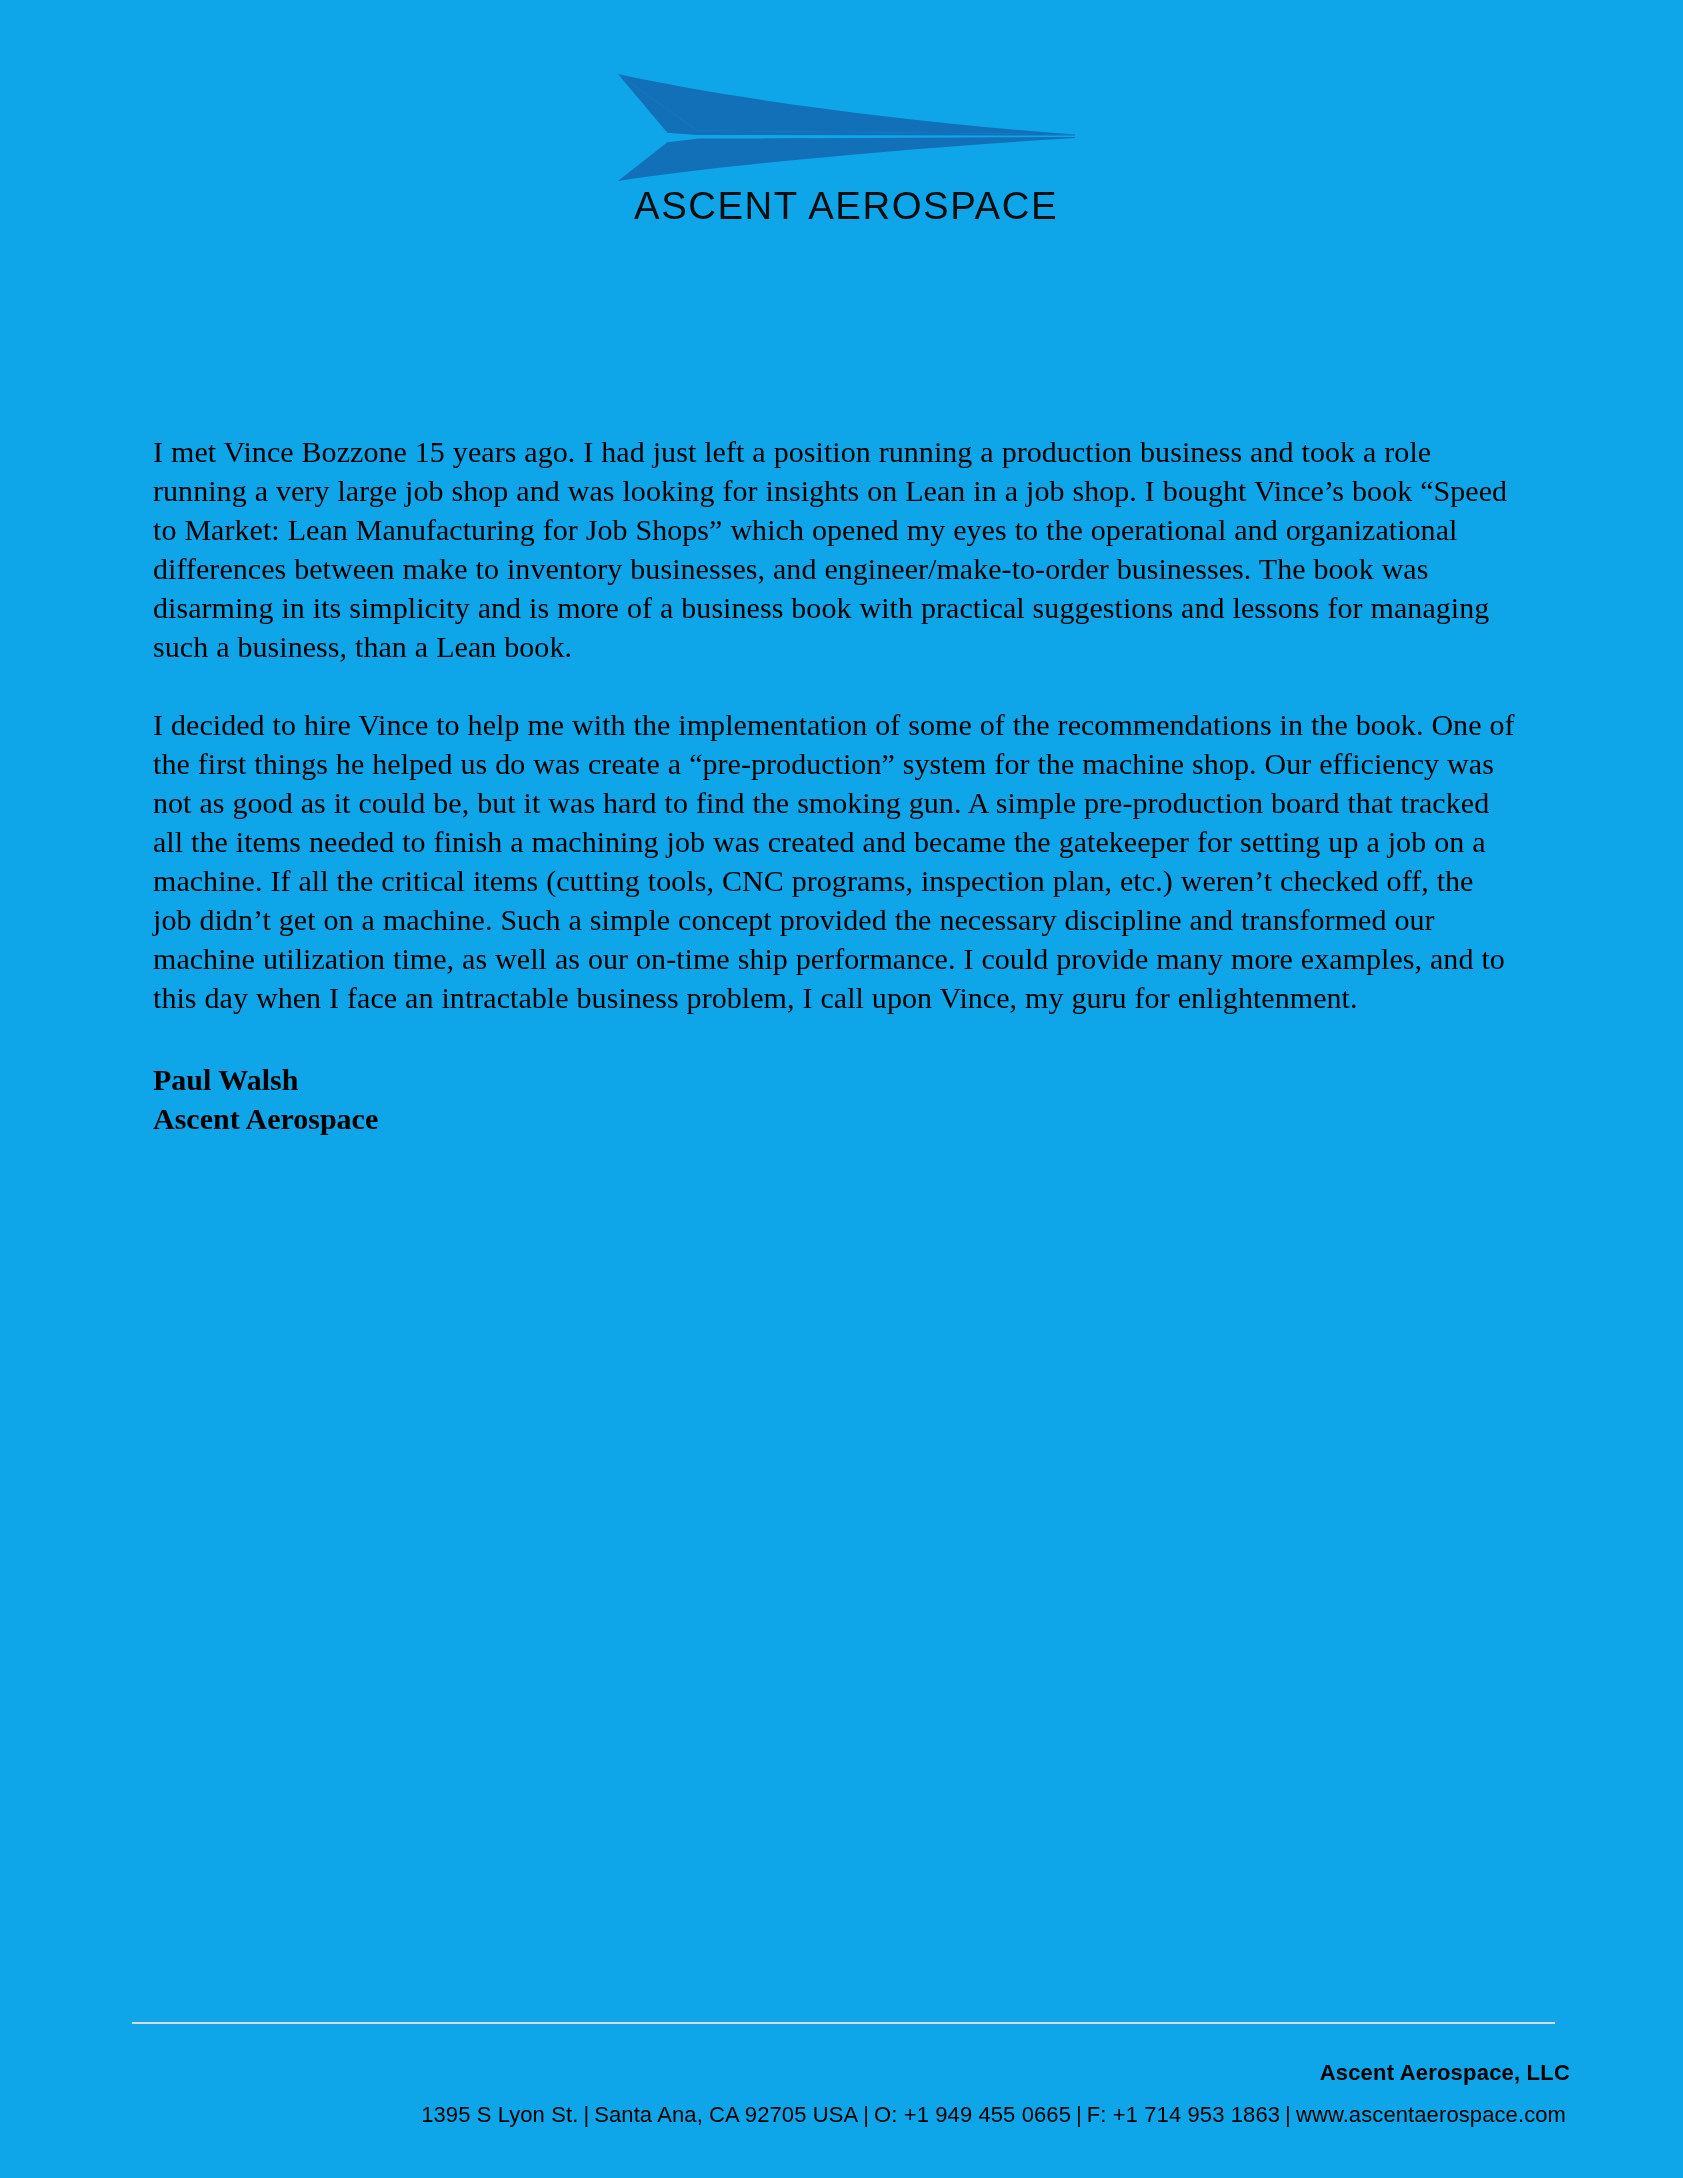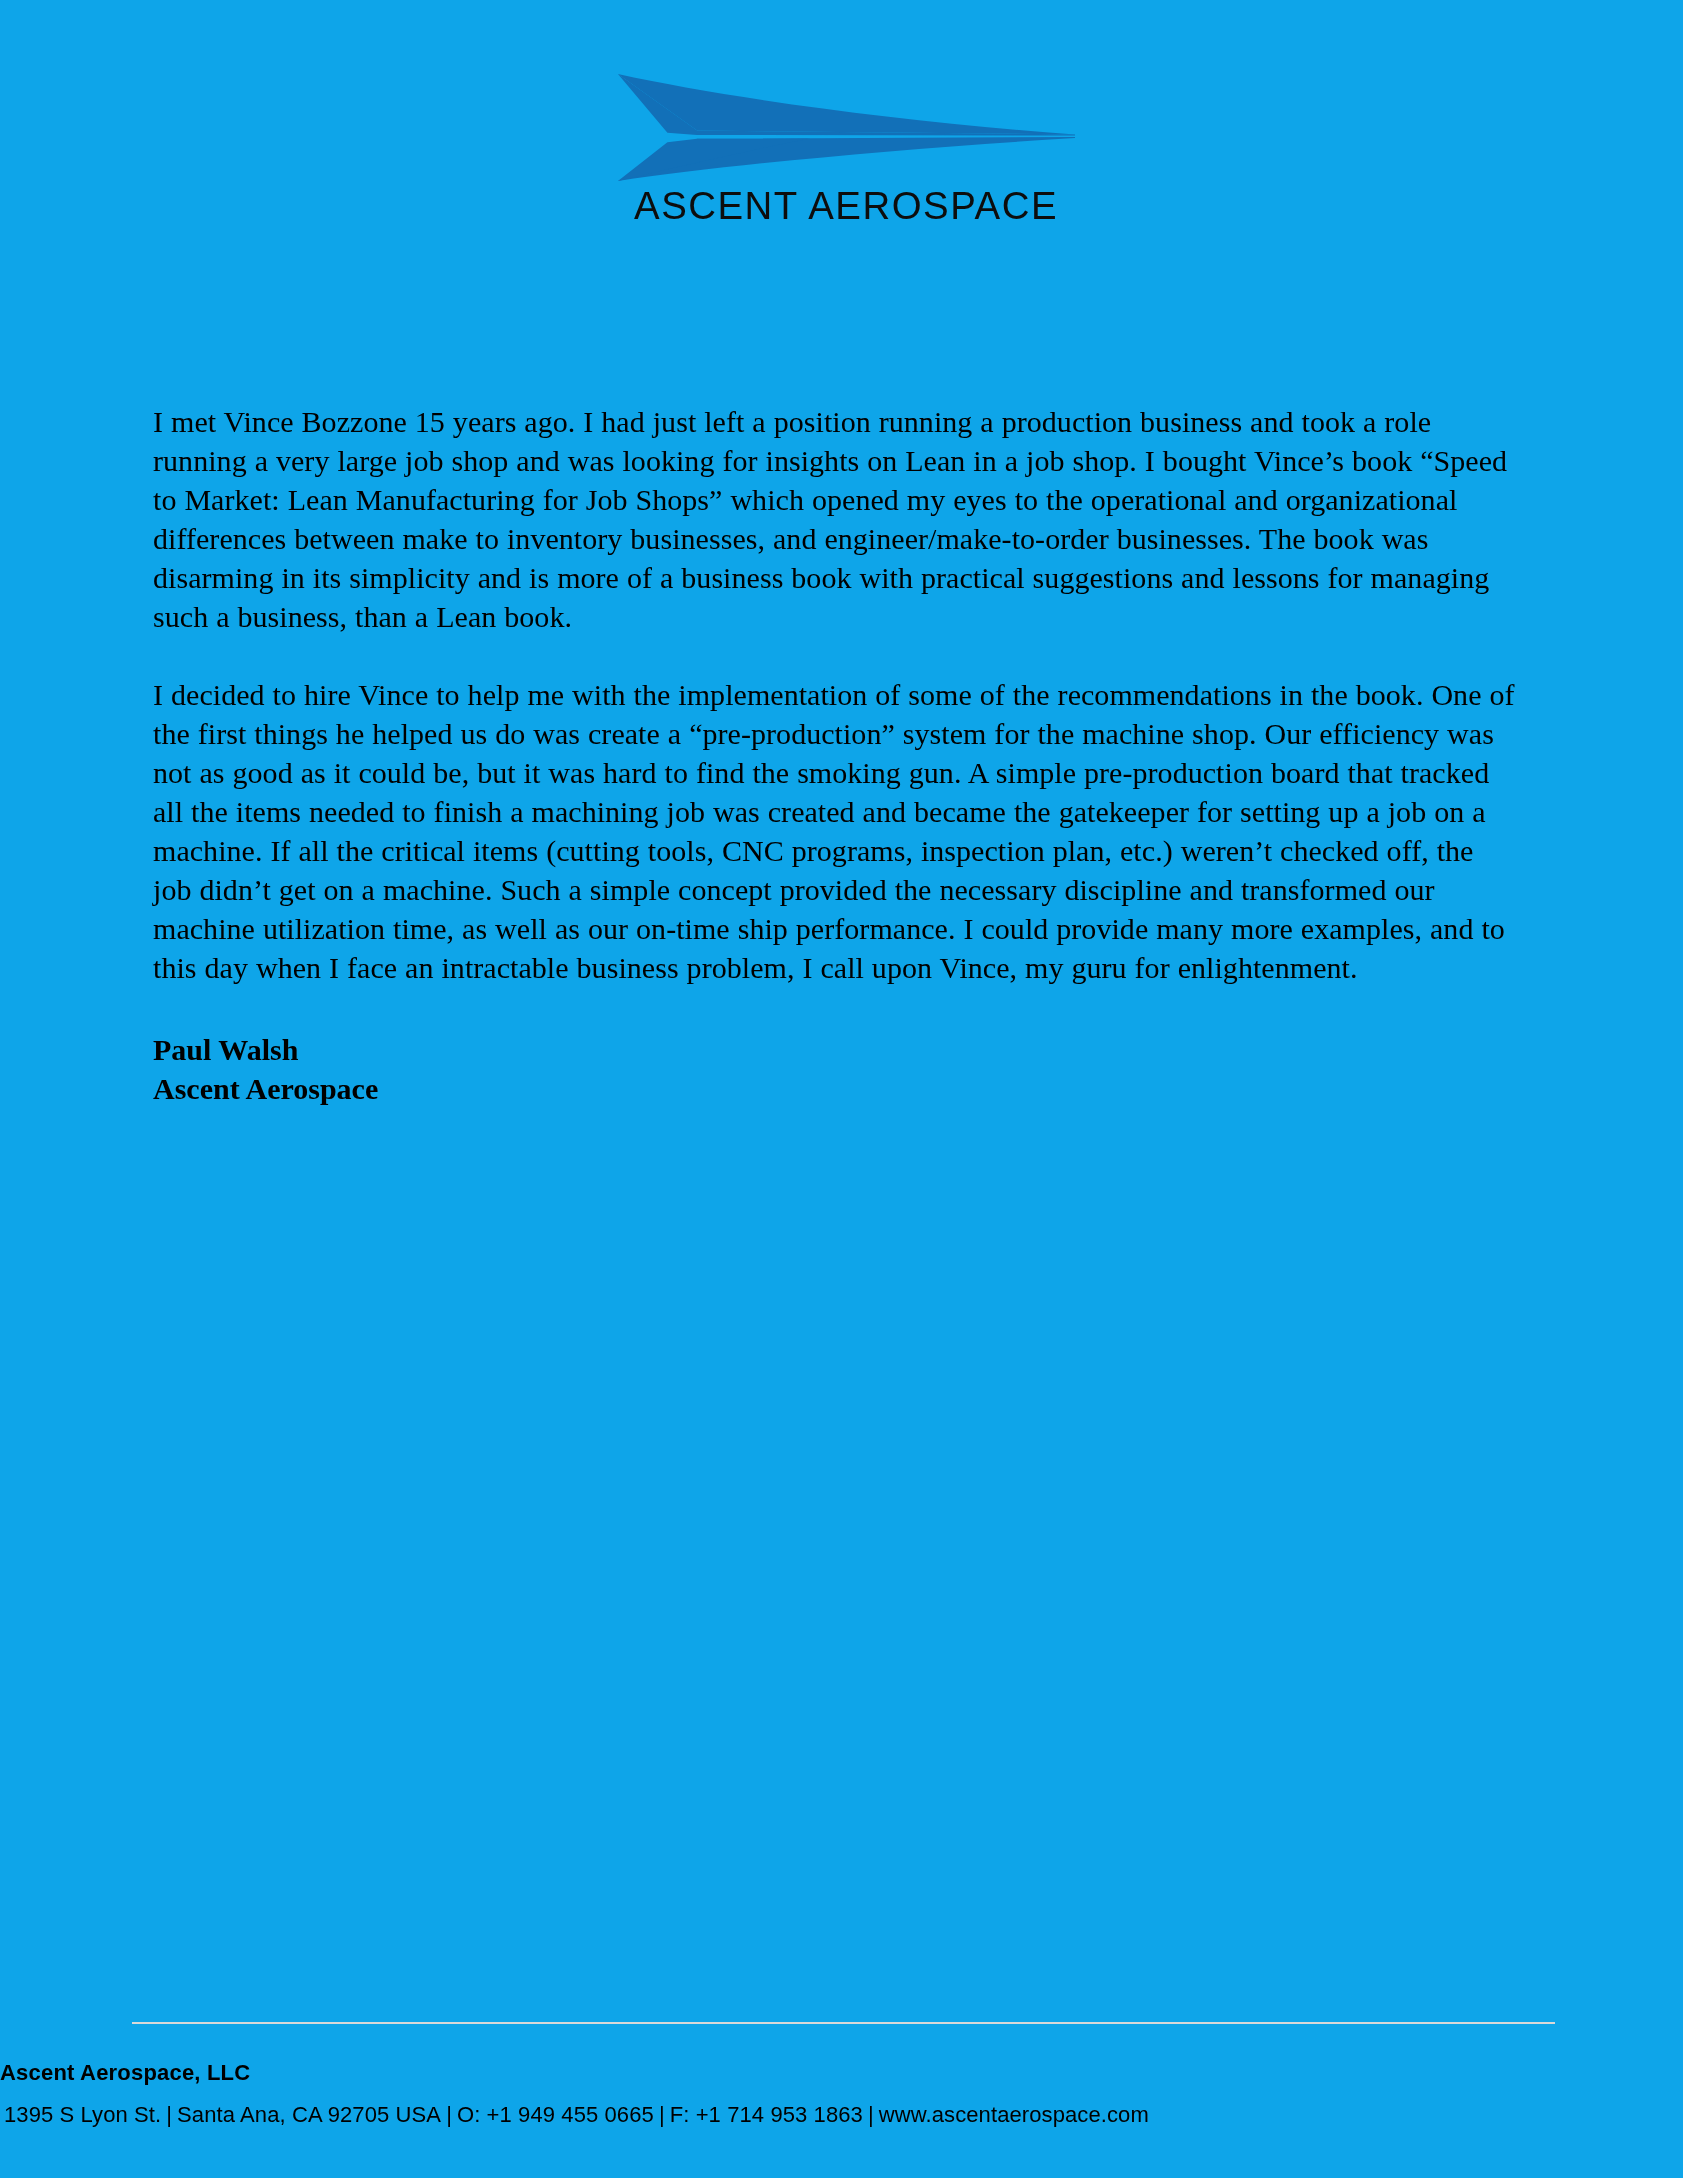--- a/index.html
+++ b/index.html
@@ -55,21 +55,21 @@
     top: 115px;
     width: 426px;
     height: 44px;
     display: block;
   }
 
   
   .body-copy {
     position: absolute;
     left: 153px;
-    top: 402px;
+    top: 432px;
     width: 1364px;
   }
 
   .para {
     font-size: 30px;
     line-height: 39px;
     margin: 0 0 39px 0;
     text-align: left;
     letter-spacing: 0.05px;
     word-spacing: 0.4px;
@@ -107,21 +107,21 @@
     width: 1423px;
     height: 2px;
     background: #d9d9d9;
   }
 
   .footer-text {
     position: absolute;
     left: 0;
     top: 51px;
     width: 1570px;
-    text-align: left;
+    text-align: right;
     font-family: "Liberation Sans", "DejaVu Sans", sans-serif;
   }
 
   .footer-company {
     font-size: 22px;
     font-weight: bold;
     line-height: 28px;
     letter-spacing: 0.2px;
     margin: 0 0 14px 0;
     color: #000000;

